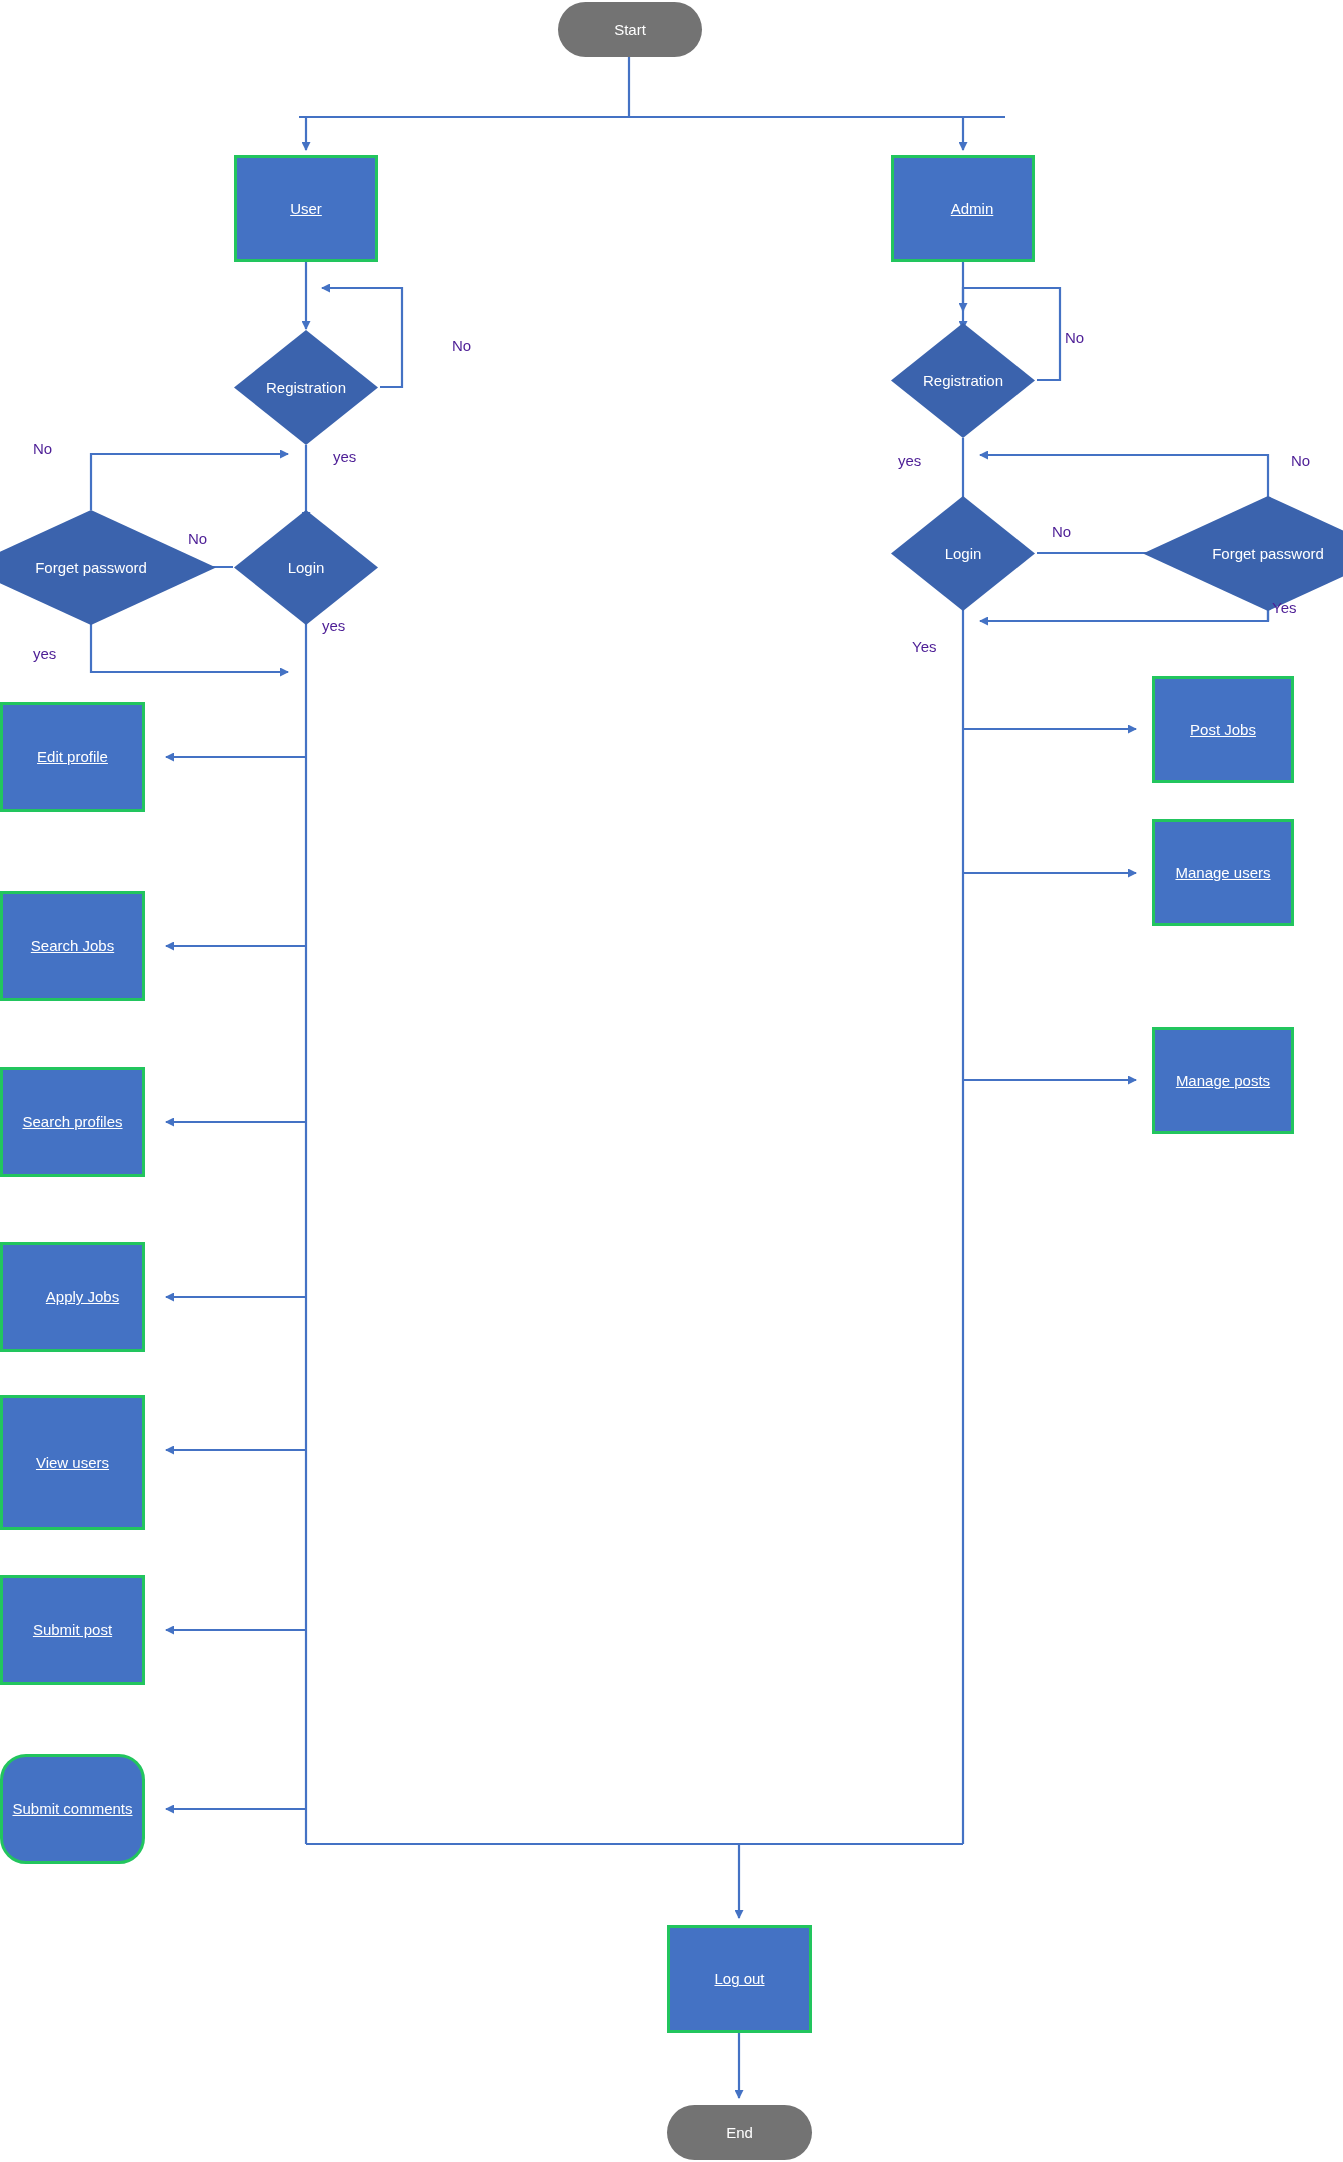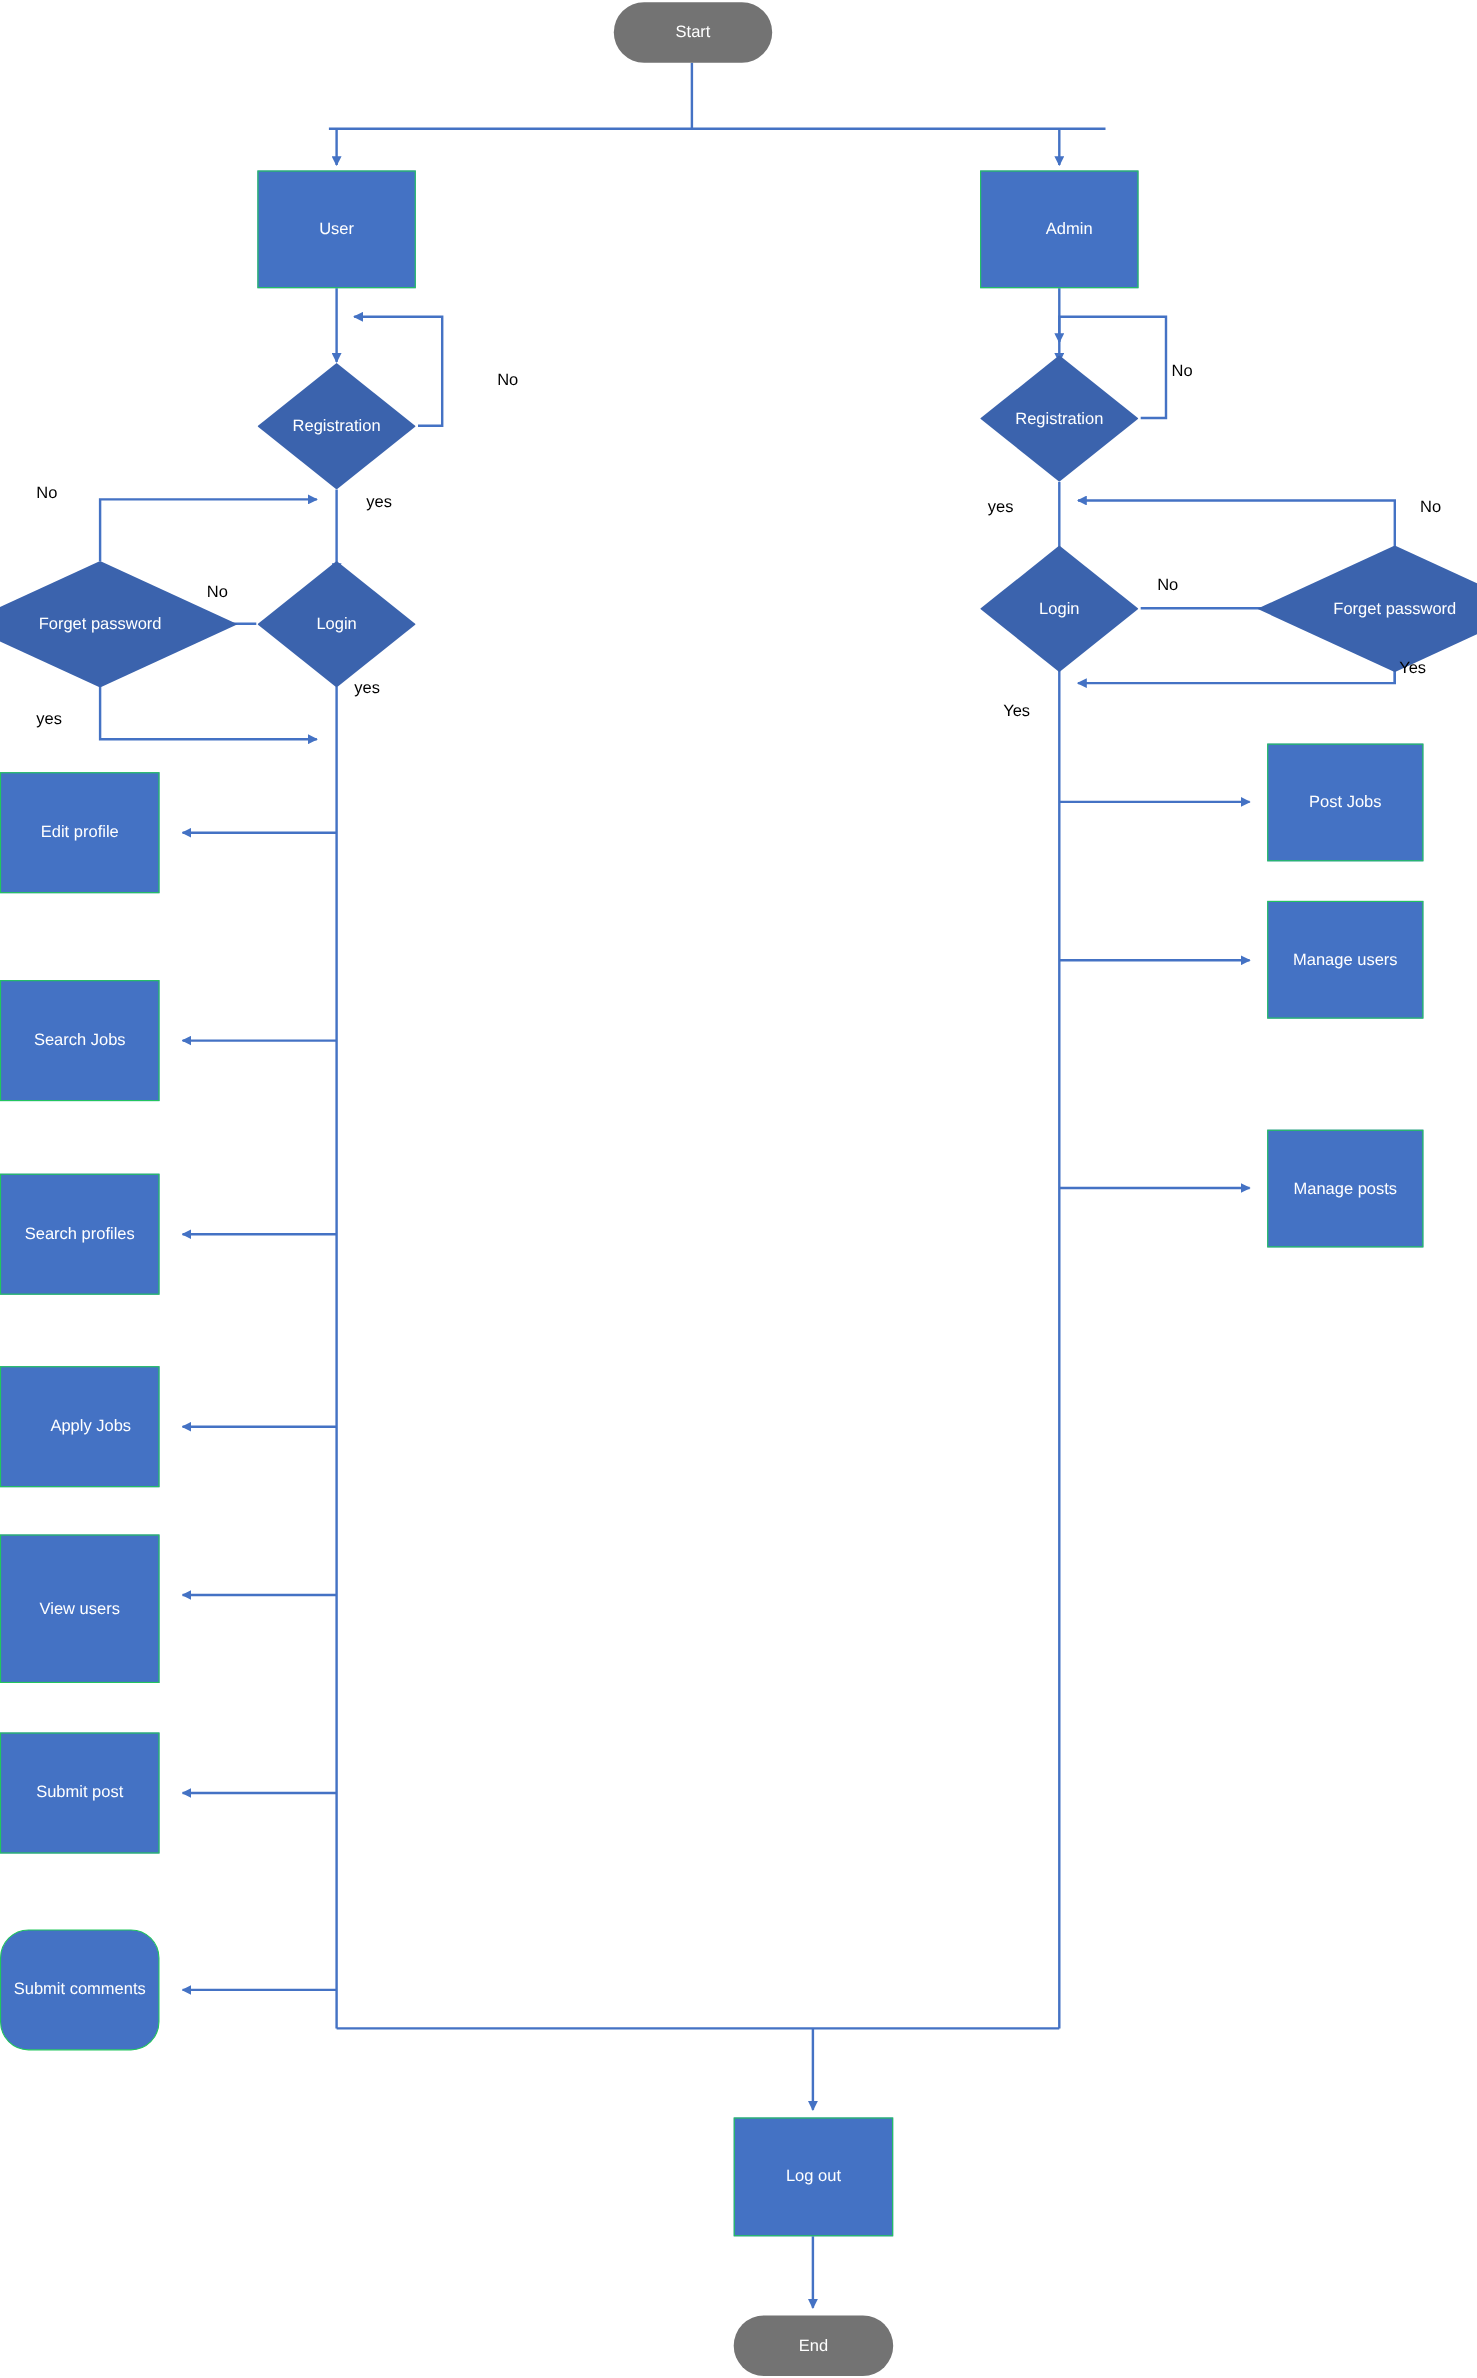--- a/index.html
+++ b/index.html
@@ -27,21 +27,22 @@
     align-items:center;
     justify-content:center;
     text-align:center;
     color:#ffffff;
     font-size:15px;
     line-height:1.15;
     box-sizing:border-box;
   }
   .node.rect{
     background:#4472C4;
-    border:1px solid #22c55e;
+    border:3px solid #22c55e;
+    text-decoration:underline;
   }
   .node.terminator{
     background:#737373;
     border-radius:999px;
   }
   .node.diamond{
     background:transparent;
     border:none;
   }
   .diamond .dshape{
@@ -51,21 +52,21 @@
     -webkit-clip-path:polygon(50% 0%,100% 50%,50% 100%,0% 50%);
     clip-path:polygon(50% 0%,100% 50%,50% 100%,0% 50%);
   }
   .diamond .dlabel{
     position:relative;
     z-index:2;
     white-space:nowrap;
   }
   .edge-label{
     position:absolute;
-    color:#000000;
+    color:#4c1d95;
     font-size:15px;
     white-space:nowrap;
   }
 </style>
 </head>
 <body>
 
 <div id="canvas">
 
   <svg class="edges" viewBox="0 0 1343 2162" xmlns="http://www.w3.org/2000/svg">

